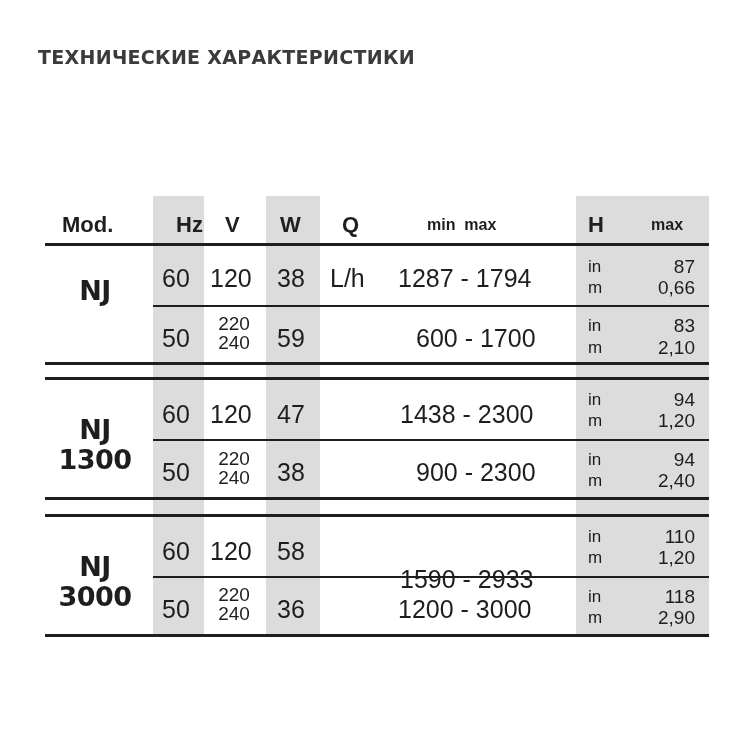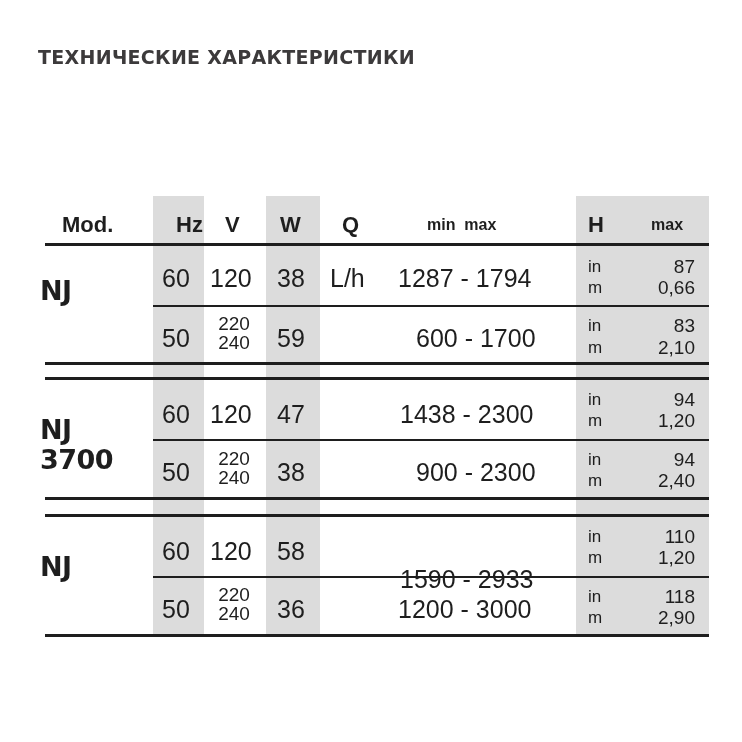--- a/index.html
+++ b/index.html
@@ -4,21 +4,21 @@
 <style>
   html, body { margin:0; padding:0; background:#ffffff; }
   body { width:742px; height:742px; position:relative; overflow:hidden; font-family:"Liberation Sans", sans-serif; color:#1e1e1e; }
   .title { position:absolute; left:38px; top:46px; font-family:"DejaVu Sans", sans-serif; font-weight:bold; font-size:19px; letter-spacing:0.3px; color:#3c3a3b; }
   .gray { position:absolute; background:#dcdcdc; }
   .rule { position:absolute; height:3px; background:#1e1e1e; }
   .thin { position:absolute; height:2px; background:#1e1e1e; }
   .t { position:absolute; white-space:nowrap; }
   .hdr { font-weight:bold; font-size:22px; top:212px; }
   .hdr-sm { font-weight:bold; font-size:16px; top:216px; }
-  .model { font-weight:bold; font-size:27px; text-align:left; width:110px; left:40px; line-height:30px; font-family:"DejaVu Sans", sans-serif; letter-spacing:-0.5px; }
+  .model { font-weight:bold; font-size:27px; text-align:center; width:110px; left:40px; line-height:30px; font-family:"DejaVu Sans", sans-serif; letter-spacing:-0.5px; }
   .big { font-size:25px; }
   .small2 { font-size:19px; line-height:19px; text-align:center; }
   .unit { font-size:17px; line-height:22px; }
   .hval { font-size:19px; line-height:22px; text-align:right; width:70px; }
 </style>
 </head>
 <body>
 
 <div class="title">ТЕХНИЧЕСКИЕ ХАРАКТЕРИСТИКИ</div>
 
@@ -65,21 +65,21 @@
     <div class="t hval" style="left:625px; top:315px;">83</div>
     <div class="t hval" style="left:625px; top:337px;">2,10</div>
   </div>
   <div class="rule" style="left:45px; top:362px; width:664px;"></div>
 </div>
 
 <div>
   <div class="rule" style="left:45px; top:377px; width:664px;"></div>
   <div class="t model" style="top:415px;">
     <div>NJ</div>
-    <div>3700</div>
+    <div>1300</div>
   </div>
   <div>
     <div class="t big" style="left:162px; top:400px;">60</div>
     <div class="t big" style="left:210px; top:400px;">120</div>
     <div class="t big" style="left:277px; top:400px;">47</div>
     <div class="t big" style="left:400px; top:400px;">1438 - 2300</div>
     <div class="t unit" style="left:588px; top:389px;">in</div>
     <div class="t unit" style="left:588px; top:410px;">m</div>
     <div class="t hval" style="left:625px; top:389px;">94</div>
     <div class="t hval" style="left:625px; top:410px;">1,20</div>
@@ -96,20 +96,21 @@
     <div class="t hval" style="left:625px; top:449px;">94</div>
     <div class="t hval" style="left:625px; top:470px;">2,40</div>
   </div>
   <div class="rule" style="left:45px; top:497px; width:664px;"></div>
 </div>
 
 <div>
   <div class="rule" style="left:45px; top:514px; width:664px;"></div>
   <div class="t model" style="top:552px;">
     <div>NJ</div>
+    <div>3000</div>
   </div>
   <div>
     <div class="t big" style="left:162px; top:537px;">60</div>
     <div class="t big" style="left:210px; top:537px;">120</div>
     <div class="t big" style="left:277px; top:537px;">58</div>
     <div class="t big" style="left:400px; top:537px;margin-top:28px;">1590 - 2933</div>
     <div class="t unit" style="left:588px; top:526px;">in</div>
     <div class="t unit" style="left:588px; top:547px;">m</div>
     <div class="t hval" style="left:625px; top:526px;">110</div>
     <div class="t hval" style="left:625px; top:547px;">1,20</div>

